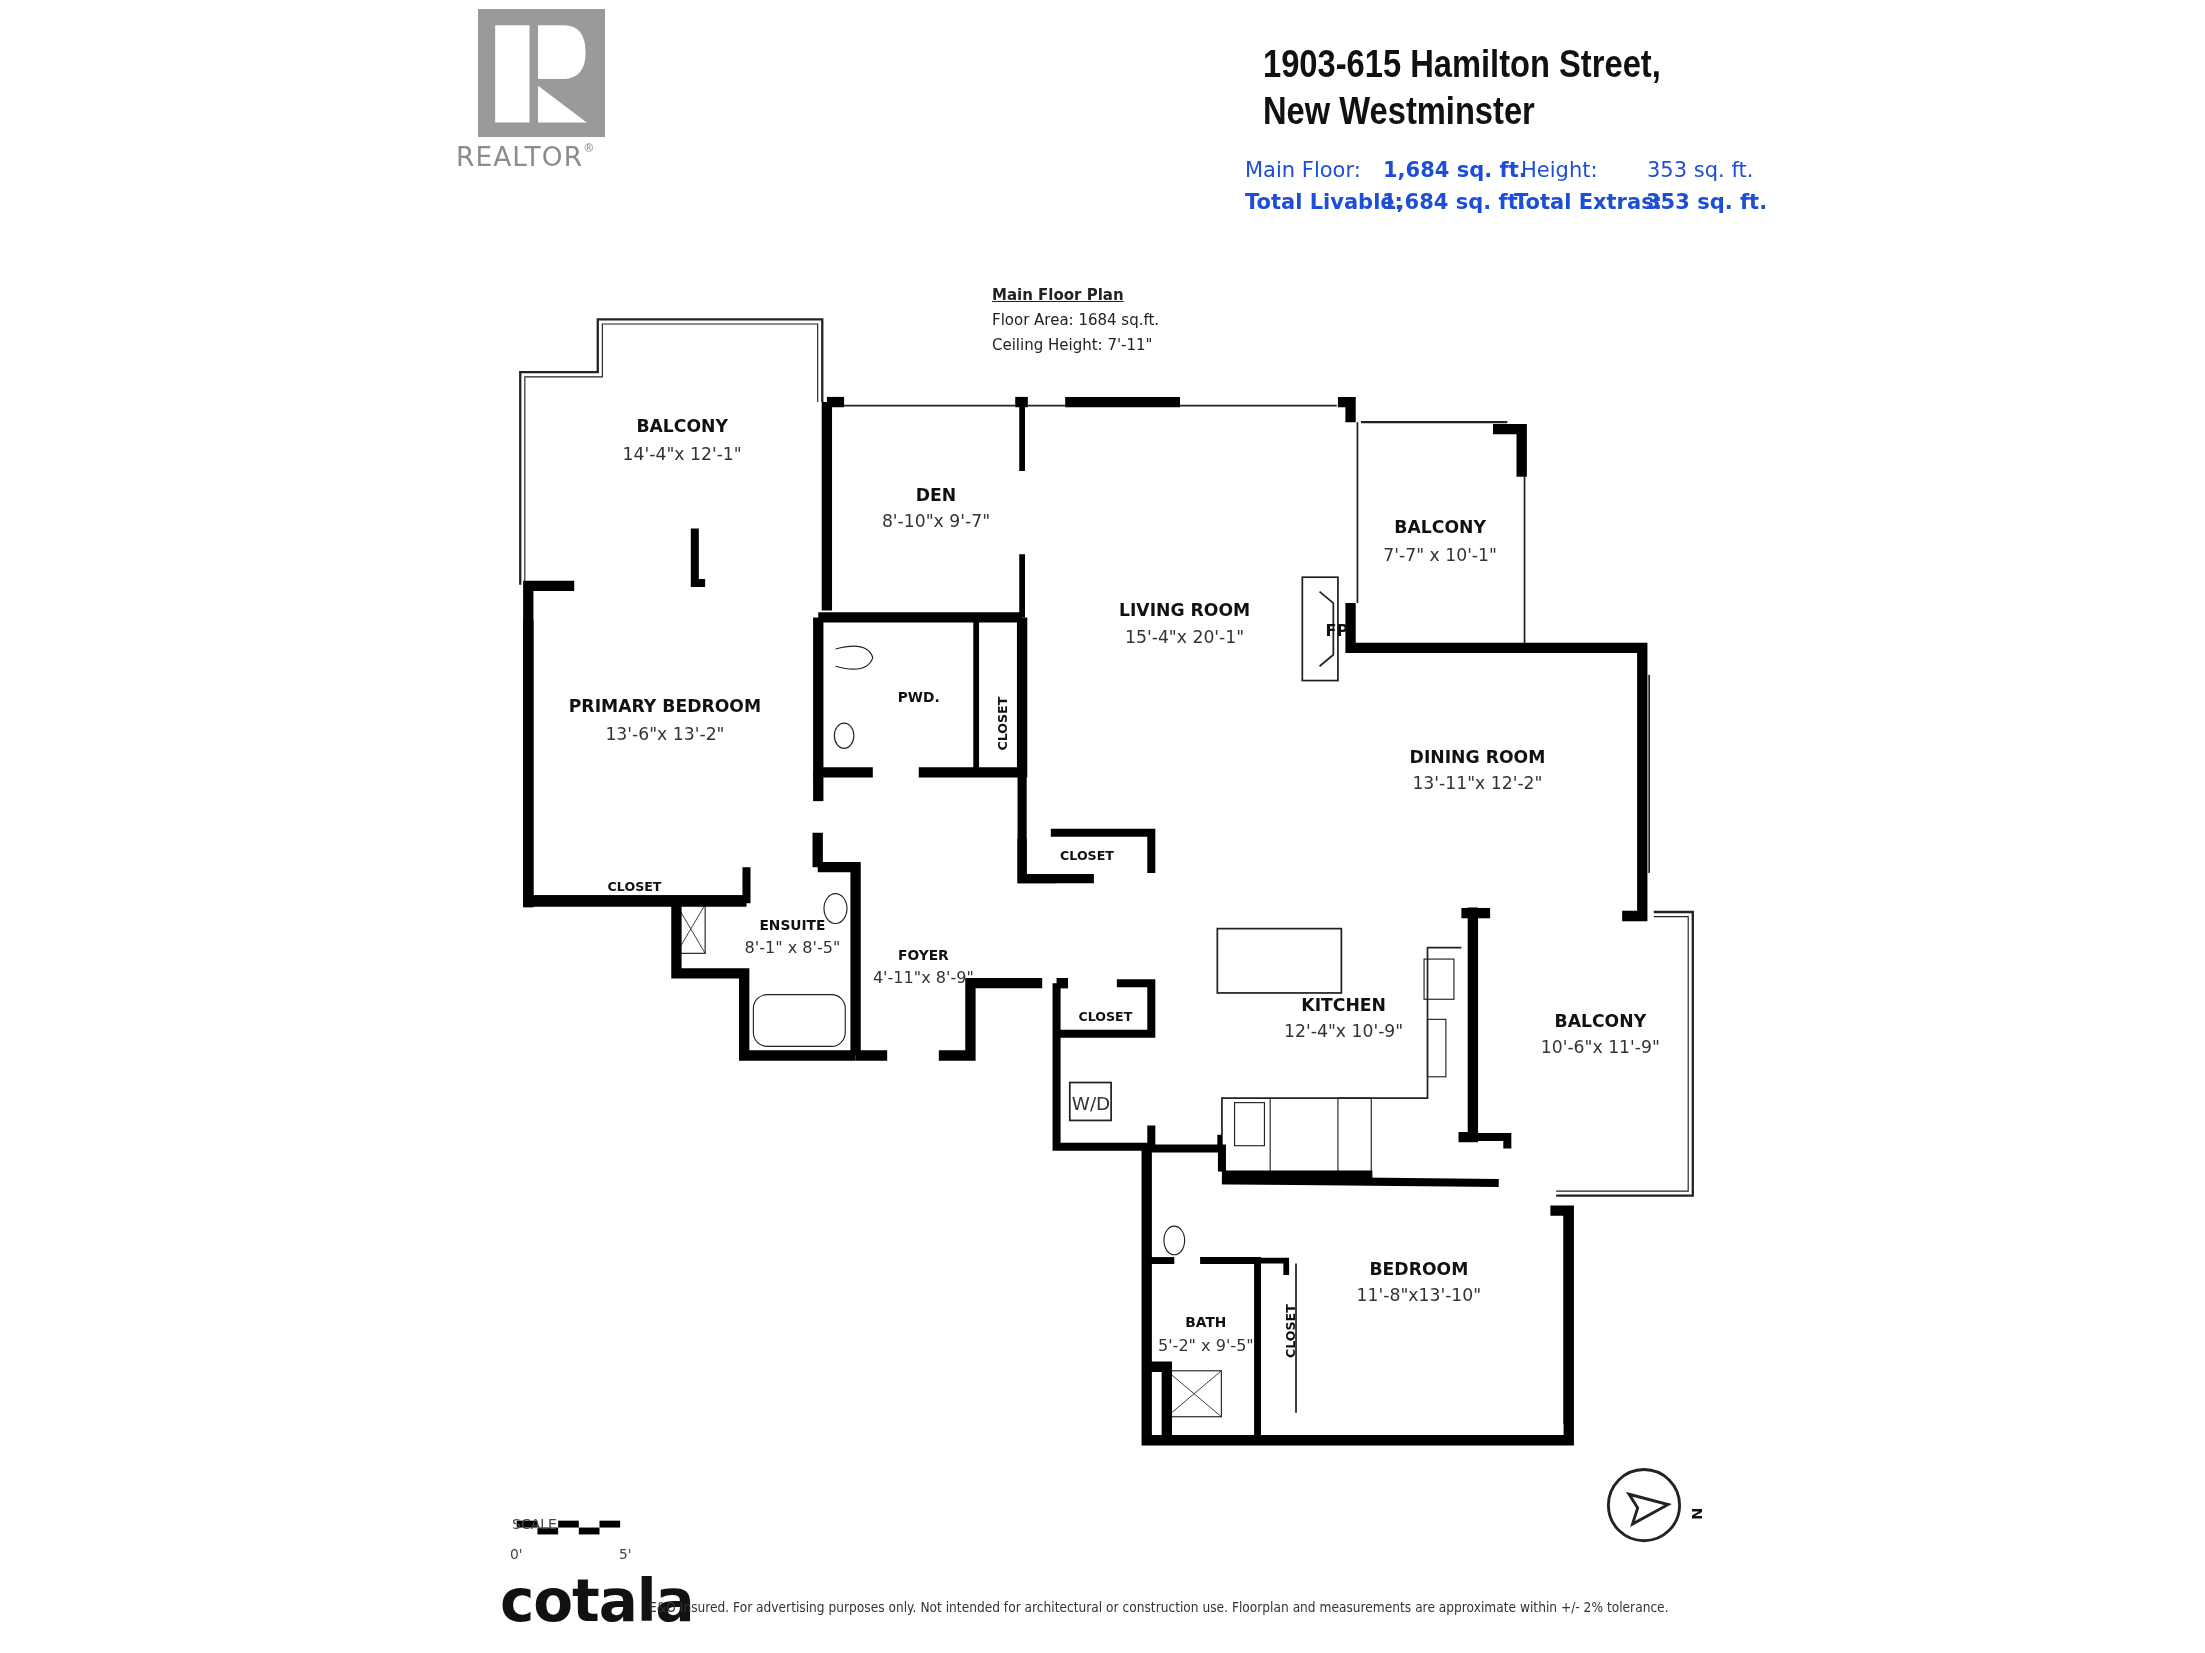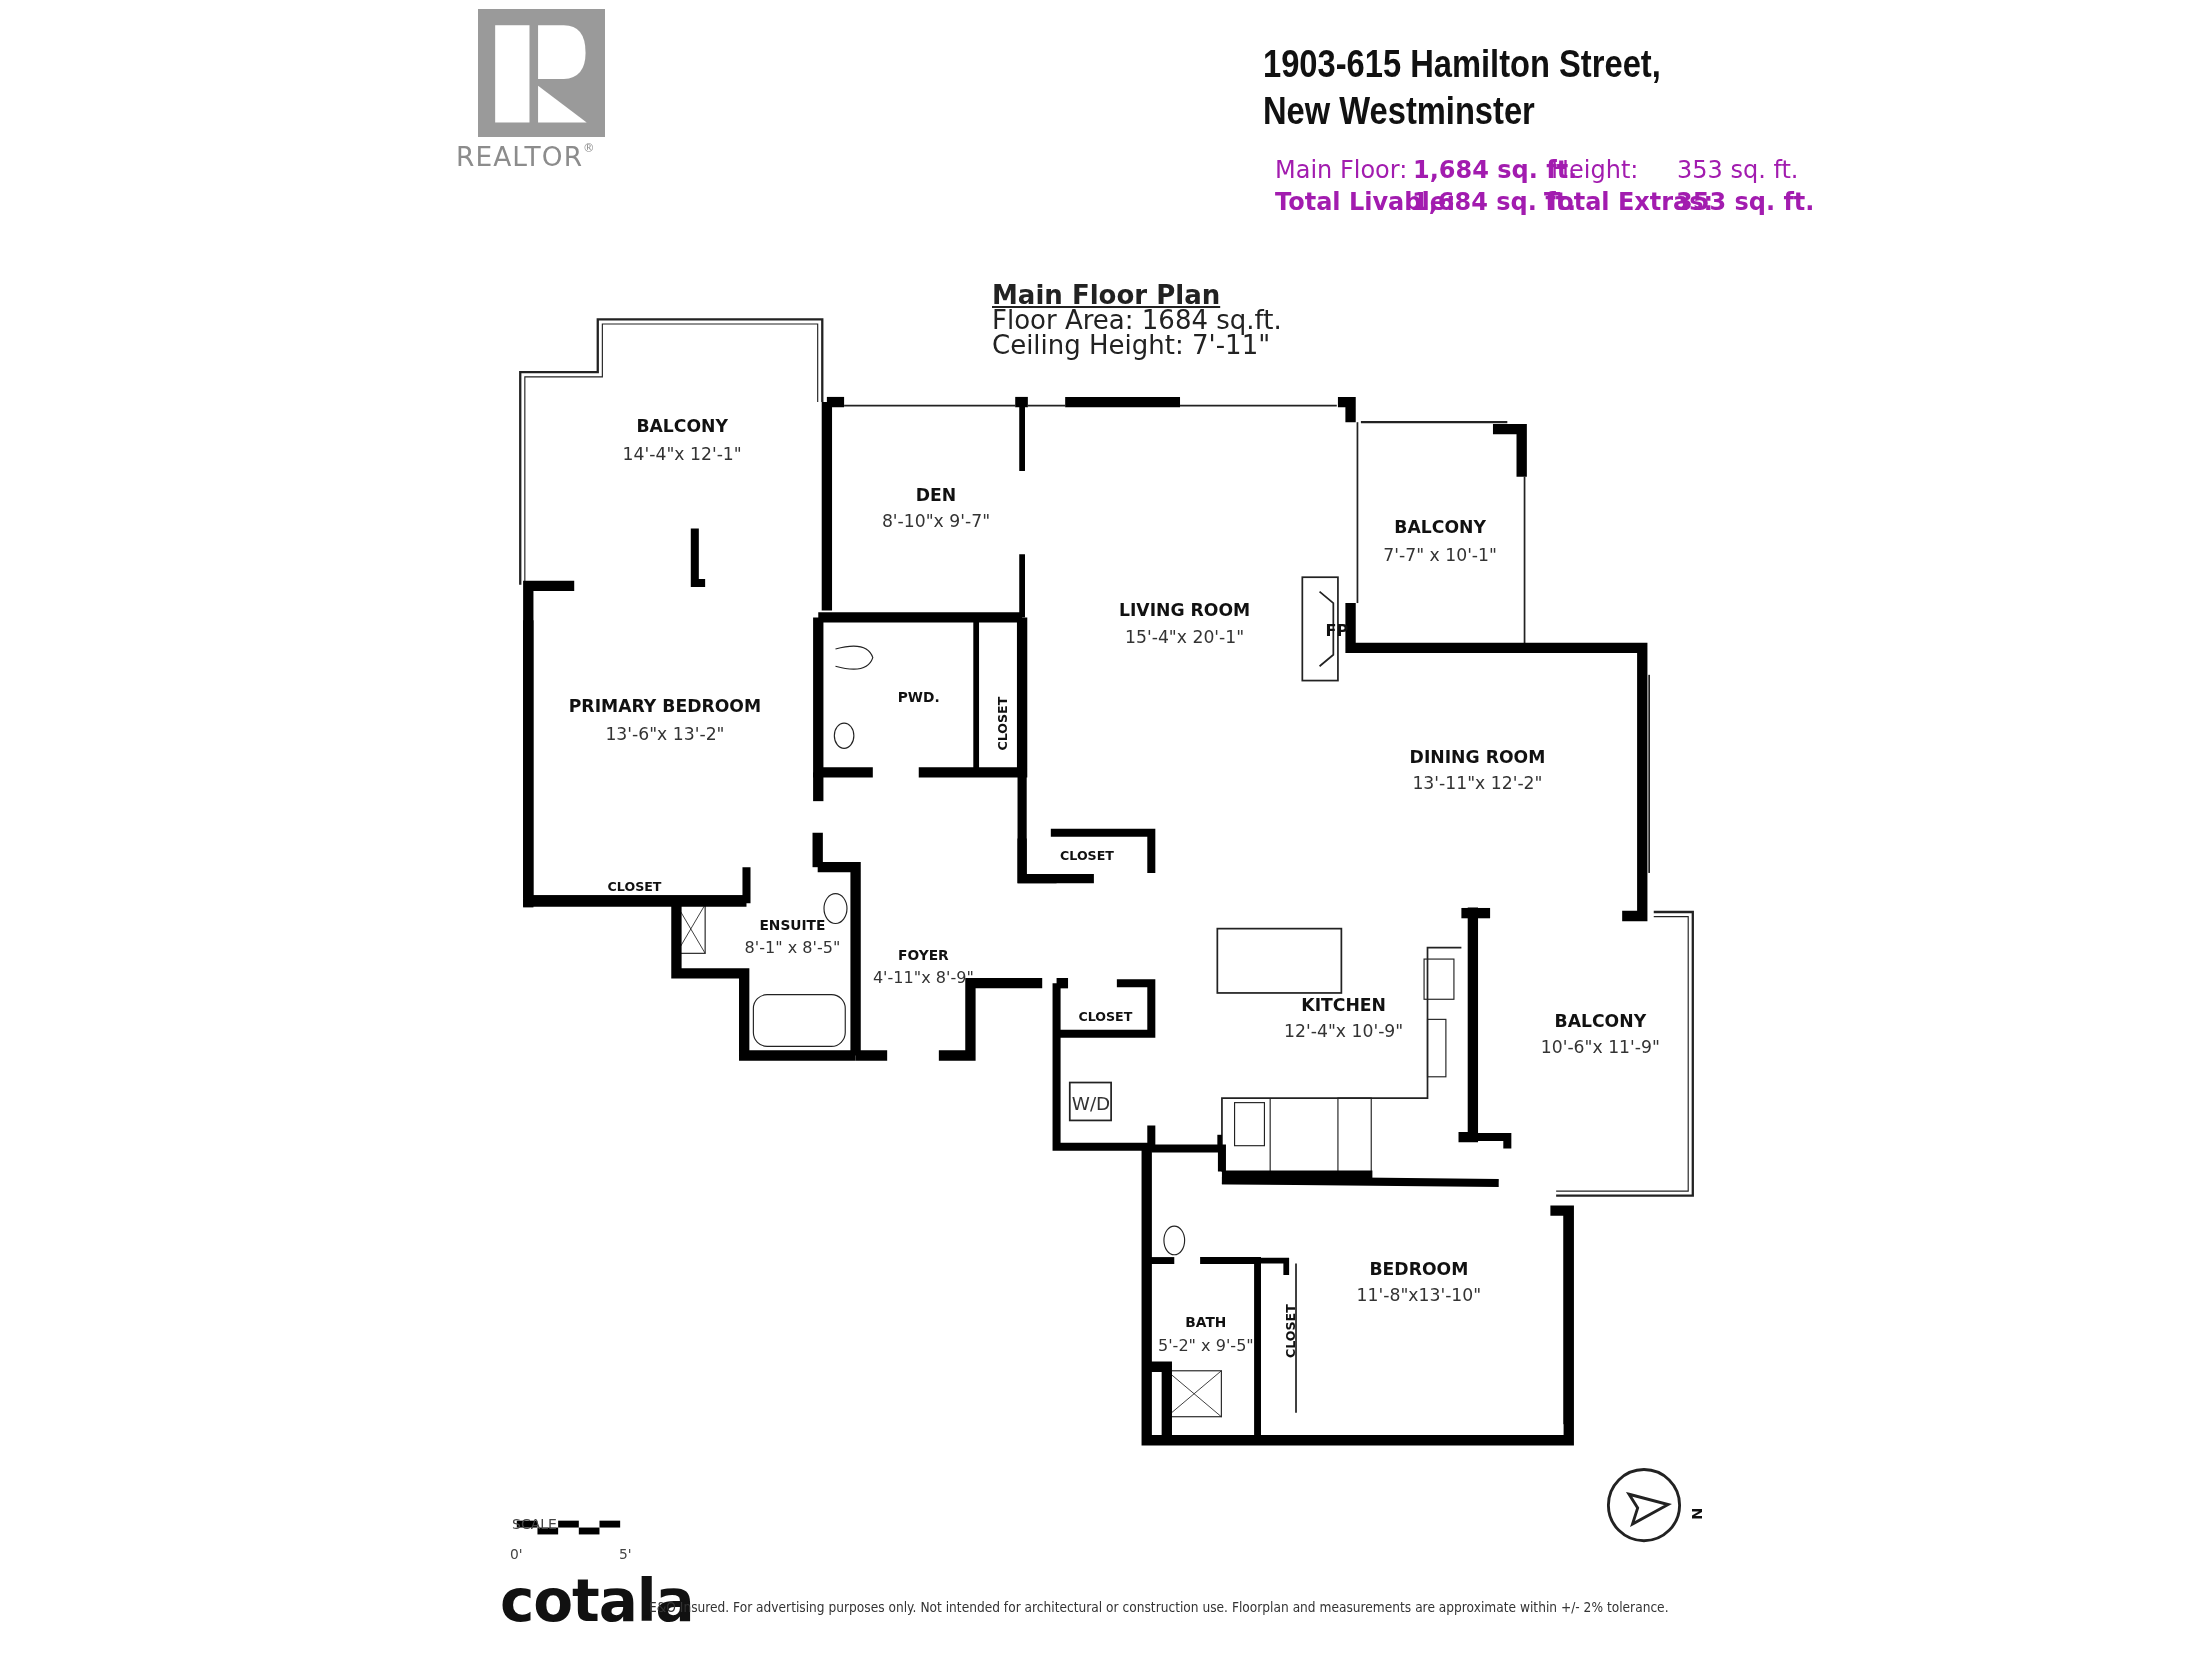--- a/index.html
+++ b/index.html
@@ -7,30 +7,30 @@
          font-family:"Liberation Sans", "DejaVu Sans", sans-serif; color:#111; }
   .abs { position:absolute; }
   
   .realtor-box { left:478px; top:9.2px; width:127px; height:128px; background:#9a9a9a; }
   .realtor-text { left:456px; top:141px; font-size:26.4px; letter-spacing:1.1px; color:#8c8c8c;
                   font-family:"DejaVu Sans", sans-serif; }
   .realtor-reg { font-size:11.5px; vertical-align:top; }
   
   .addr { left:1263px; top:41px; font-size:38px; font-weight:bold; line-height:47px;
           font-family:"Liberation Sans", sans-serif; transform:scaleX(0.86); transform-origin:left top; }
-  .stats { left:1245px; top:154px; font-size:24px; line-height:32px; color:#a21caf;
-           font-family:"DejaVu Sans", sans-serif;margin-left:30px; }
+  .stats { left:1245px; top:154px; font-size:21px; line-height:32px; color:#1d4ed8;
+           font-family:"DejaVu Sans", sans-serif; }
   .stats .row { display:flex; white-space:nowrap; }
   .stats .lbl1 { width:138px; }
   .stats .val1 { width:138px;font-weight:bold; }
   .stats .lbl2 { width:126px; }
   .stats .row.bold { font-weight:bold; }
   .stats .row.bold .lbl1 { width:138px; }
   
-  .plan-cap { left:992px; top:283px; font-size:26px; line-height:25px; color:#222;
+  .plan-cap { left:992px; top:283px; font-size:15px; line-height:25px; color:#222;
               font-family:"DejaVu Sans", sans-serif; }
   .plan-cap .t { font-weight:bold; text-decoration:underline; }
   
   svg.plan { position:absolute; left:0; top:0; }
   .room-name { font-family:"DejaVu Sans", sans-serif; font-weight:bold; font-size:30px; fill:#111; text-anchor:middle; }
   .room-dim { font-family:"DejaVu Sans", sans-serif; font-size:30px; fill:#333; text-anchor:middle; }
   .small-name { font-family:"DejaVu Sans", sans-serif; font-weight:bold; font-size:24px; fill:#111; text-anchor:middle; }
   
   .scale-lbl { left:512px; top:1516px; font-size:14px; color:#444; font-family:"DejaVu Sans", sans-serif; }
   .scale-0 { left:510px; top:1546px; font-size:13.8px; color:#444; font-family:"DejaVu Sans", sans-serif; }

